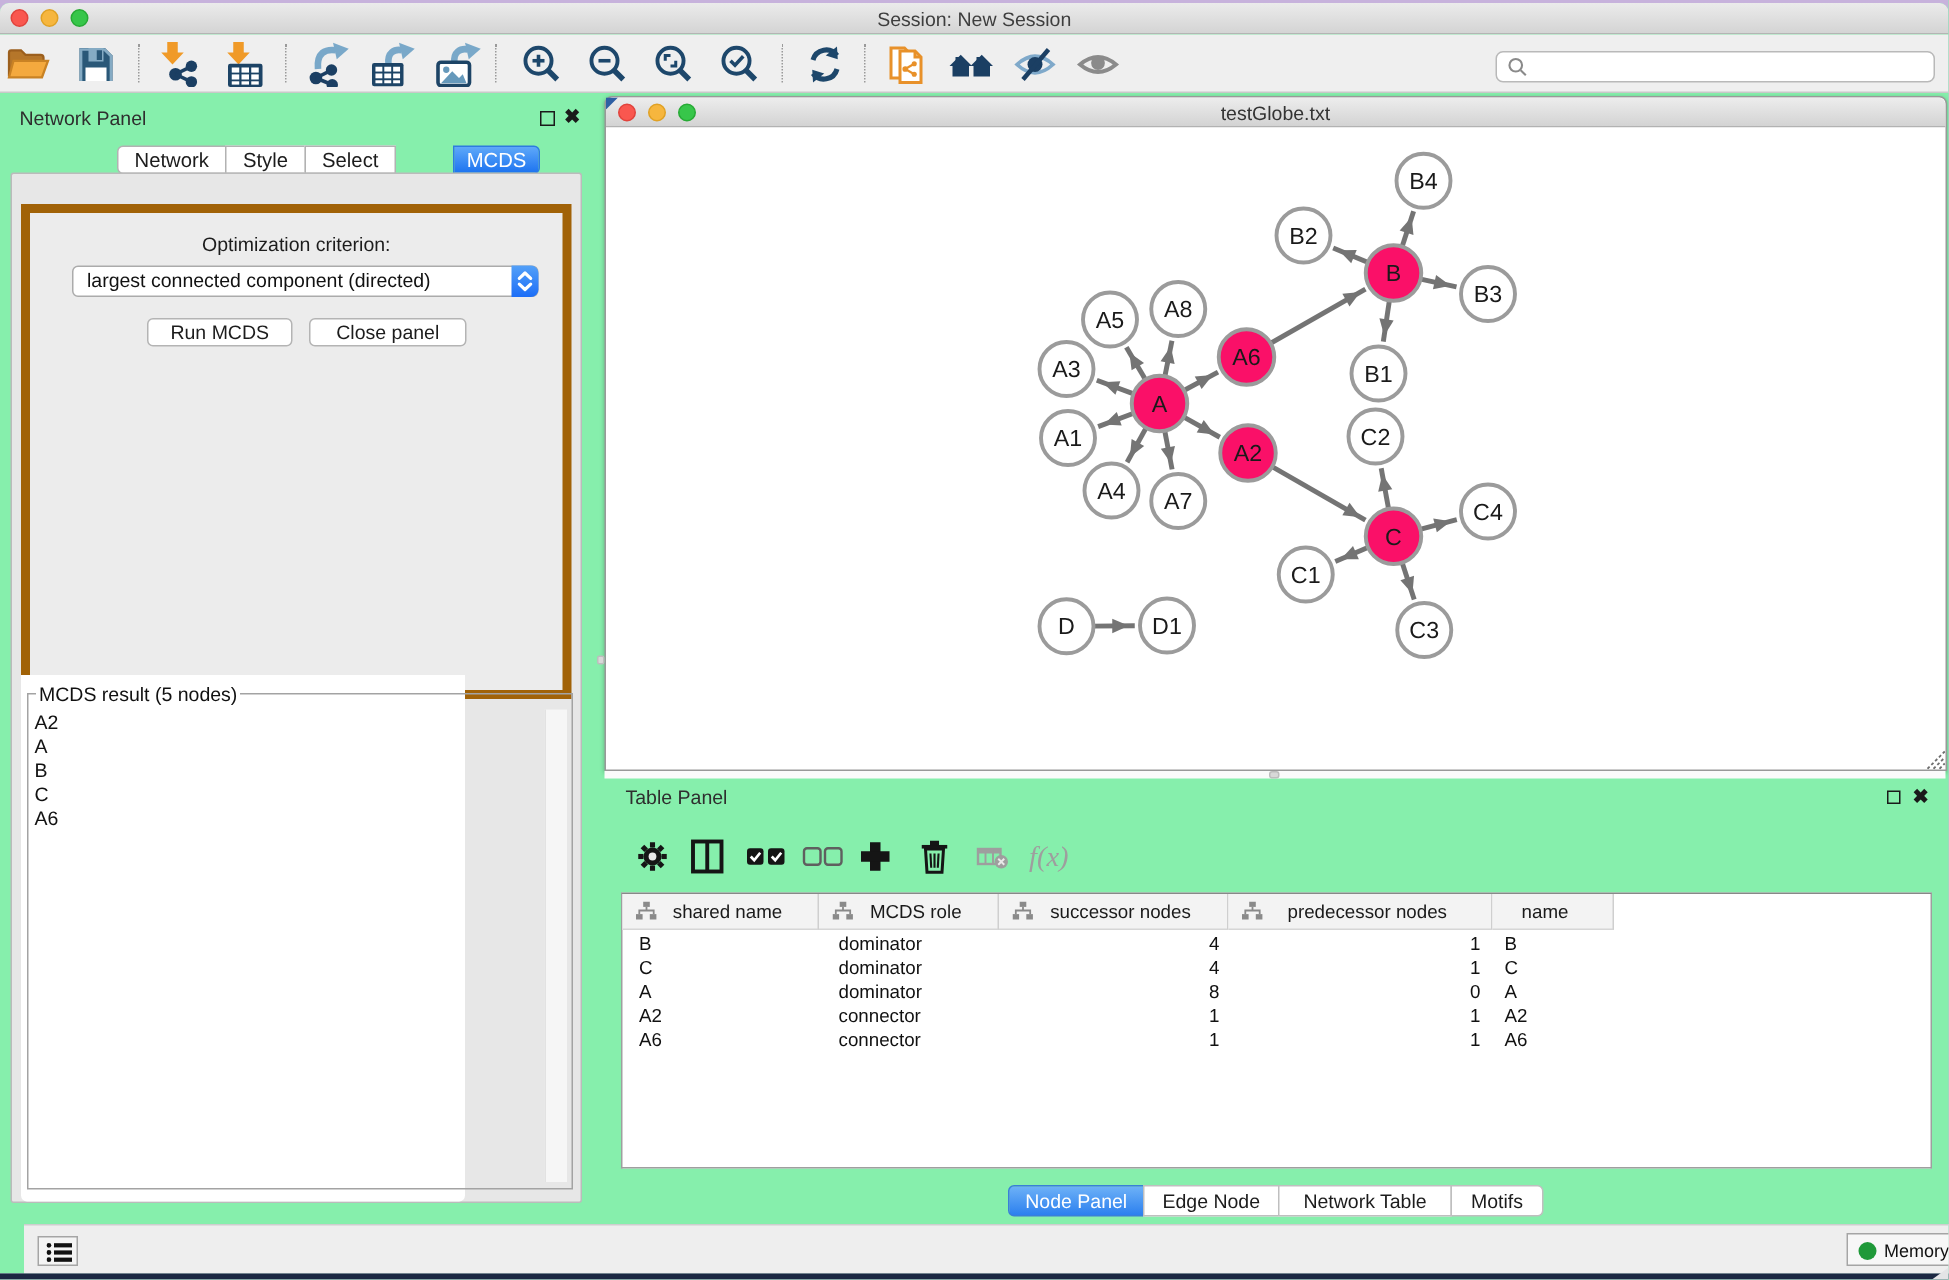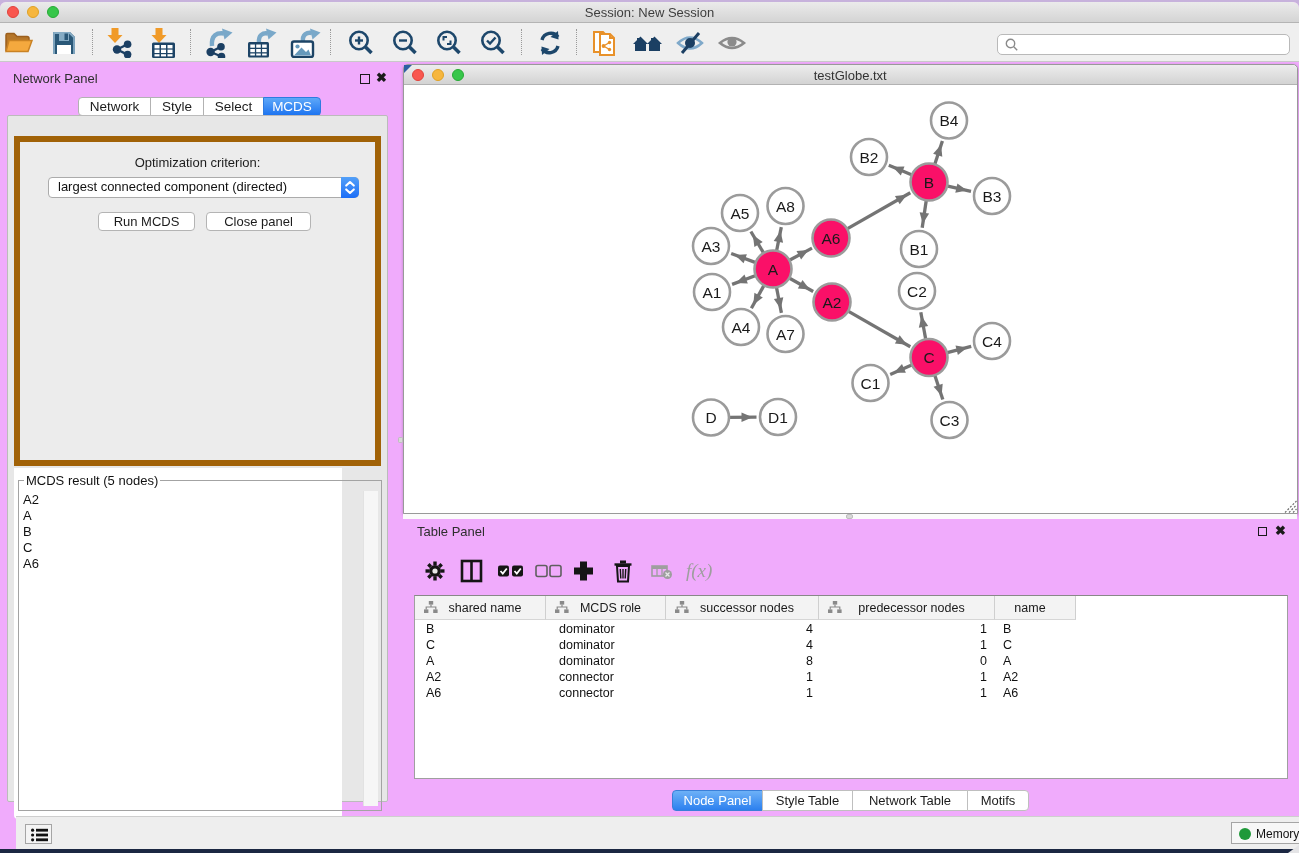--- a/index.html
+++ b/index.html
@@ -1,45 +1,45 @@
 <!DOCTYPE html>
 <html><head>
 <meta charset="utf-8">
 <style>
 * { margin:0; padding:0; box-sizing:border-box; }
 html,body { width:1299px; height:853px; overflow:hidden; }
 body { font-family:"Liberation Sans",sans-serif; background:#c7b2dc; position:relative; }
 .abs { position:absolute; }
-#mainwin { position:absolute; left:0; top:2px; width:1299px; height:847px; background:#f0abfc; border-radius:6px 6px 0 0; }
+#mainwin { position:absolute; left:0; top:2px; width:1299px; height:847px; background:#86efac; border-radius:6px 6px 0 0; }
 #bottomstrip { position:absolute; left:0; top:849px; width:1299px; height:4px; background:#1b2742; }
 
 #titlebar { position:absolute; left:0; top:0; width:1299px; height:21px; background:linear-gradient(#ebebeb,#d4d4d4); border-bottom:1px solid #b4b4b4; border-radius:6px 6px 0 0; }
 .tl { position:absolute; width:12px; height:12px; border-radius:50%; top:4px; }
 #titlebar .t1 { left:7px; background:#f9574f; border:1px solid #e1433c; }
 #titlebar .t2 { left:27px; background:#f6b63e; border:1px solid #e0a124; }
 #titlebar .t3 { left:47px; background:#37c64a; border:1px solid #27aa35; }
 #titletext { position:absolute; top:2.5px; width:100%; text-align:center; font-size:13px; color:#3e3e3e; }
 
 #toolbar { position:absolute; left:0; top:21px; width:1299px; height:39px; background:#efefef; border-bottom:1px solid #c9c9c9; }
 .tsep { position:absolute; top:6px; height:26px; border-left:1px dotted #9a9a9a; }
 .ticon { position:absolute; top:5px; }
 #searchbox { position:absolute; left:997px; top:11px; width:293px; height:21px; background:#fff; border:1px solid #b9b9b9; border-radius:5px; }
 
 #cp-title { position:absolute; left:13px; top:69px; font-size:13px; color:#2e2e2e; }
 #cp-max { position:absolute; left:360px; top:72px; width:10px; height:10px; border:1.6px solid #1a1a1a; }
 #cp-close { position:absolute; left:376px; top:68px; font-size:13px; font-weight:bold; color:#1a1a1a; }
 .tab { position:absolute; top:95px; height:19px; background:#fff; border:1px solid #b2b2b2; font-size:13.5px; color:#1c1c1c; text-align:center; line-height:17px; }
-.tabsel { background:linear-gradient(#5ea8f9,#1d74f0); color:#fff; border-color:#2e7be0; }
+.tabsel { background:linear-gradient(#5ea8f9,#1d74f0); color:#fff; border-color:#2e7be0;margin-left:39px; }
 #cp-content { position:absolute; left:7px; top:113px; width:381px; height:687px; background:#e7e7e7; border:1px solid #bbbbbb; border-radius:2px; }
 #cp-inner { position:absolute; left:6px; top:20px; width:367px; height:330px; background:#ececec; border:6px solid #a16207; }
 #optlabel { position:absolute; left:0; top:13px; width:100%; text-align:center; font-size:13px; color:#1c1c1c; }
 #dropdown { position:absolute; left:28px; top:35px; width:311px; height:21px; background:#fff; border:1px solid #ababab; border-radius:4px; font-size:13px; color:#111; line-height:18px; padding-left:9px; }
 #dd-step { position:absolute; right:-1px; top:-1px; width:18px; height:21px; background:linear-gradient(#53a0f8,#1c6ef7); border-radius:0 5px 5px 0; }
 .btn { position:absolute; top:70px; height:19px; background:#fff; border:1px solid #b4b4b4; border-radius:4px; font-size:13px; color:#1c1c1c; text-align:center; line-height:17px; }
-#resultpanel { position:absolute; left:6px; top:352px; width:328px; height:351px; border-radius:0 0 4px 4px; background:#fff; }
+#resultpanel { position:absolute; left:6px; top:334px; width:296px; height:351px; border-radius:0 0 4px 4px; background:#fff; }
 #resultbox { position:absolute; left:4px; top:12px; width:364px; height:331px; border:1px solid #a3a3a3; }
 #resultlegend { position:absolute; left:5px; top:-8px; background:#fff; padding:0 2px; font-size:13px; color:#111; }
 #resultscroll { position:absolute; right:3px; top:10px; width:15px; height:315px; background:#f6f6f6; border-left:1px solid #e2e2e2; }
 .ritem { position:absolute; left:4px; font-size:13px; color:#111; }
 
 #netwin { position:absolute; left:403px; top:61.5px; width:894.5px; height:450px; background:#fff; border:1px solid #999; border-radius:5px 5px 0 0; box-shadow:0 1px 3px rgba(0,0,0,0.25); }
 #net-titlebar { position:absolute; left:0; top:0; width:100%; height:20px; background:linear-gradient(#ededed,#d3d3d3); border-bottom:1px solid #b2b2b2; border-radius:5px 5px 0 0; }
 #net-titlebar .t1 { left:8px; background:#f9574f; border:1px solid #e1433c; }
 #net-titlebar .t2 { left:28px; background:#f6b63e; border:1px solid #e0a124; }
 #net-titlebar .t3 { left:48px; background:#37c64a; border:1px solid #27aa35; }
@@ -500,21 +500,21 @@
     <div class="trow" style="left:300px;top:73px;width:98px;text-align:right;">1</div>
     <div class="trow" style="left:474px;top:73px;width:98px;text-align:right;">1</div>
     <div class="trow" style="left:588px;top:73px;">A2</div>
     <div class="trow" style="left:11px;top:89px;">A6</div>
     <div class="trow" style="left:144px;top:89px;">connector</div>
     <div class="trow" style="left:300px;top:89px;width:98px;text-align:right;">1</div>
     <div class="trow" style="left:474px;top:89px;width:98px;text-align:right;">1</div>
     <div class="trow" style="left:588px;top:89px;">A6</div>
   </div>
   <div class="btab btabsel" style="left:672px;width:91px;border-radius:4px 0 0 4px;">Node Panel</div>
-  <div class="btab" style="left:762px;width:91px;">Style Table</div>
+  <div class="btab" style="left:762px;width:91px;">Edge Node</div>
   <div class="btab" style="left:852px;width:116px;">Network Table</div>
   <div class="btab" style="left:967px;width:62px;border-radius:0 4px 4px 0;">Motifs</div>
 
   <div id="statusbar">
     <div id="listbtn">
       <svg width="17" height="14" style="position:absolute;left:5px;top:3px" viewBox="0 0 17 14">
           <g fill="#111">
             <circle cx="1.6" cy="2.2" r="1.6"></circle>
             <circle cx="1.6" cy="7" r="1.6"></circle>
             <circle cx="1.6" cy="11.8" r="1.6"></circle>

